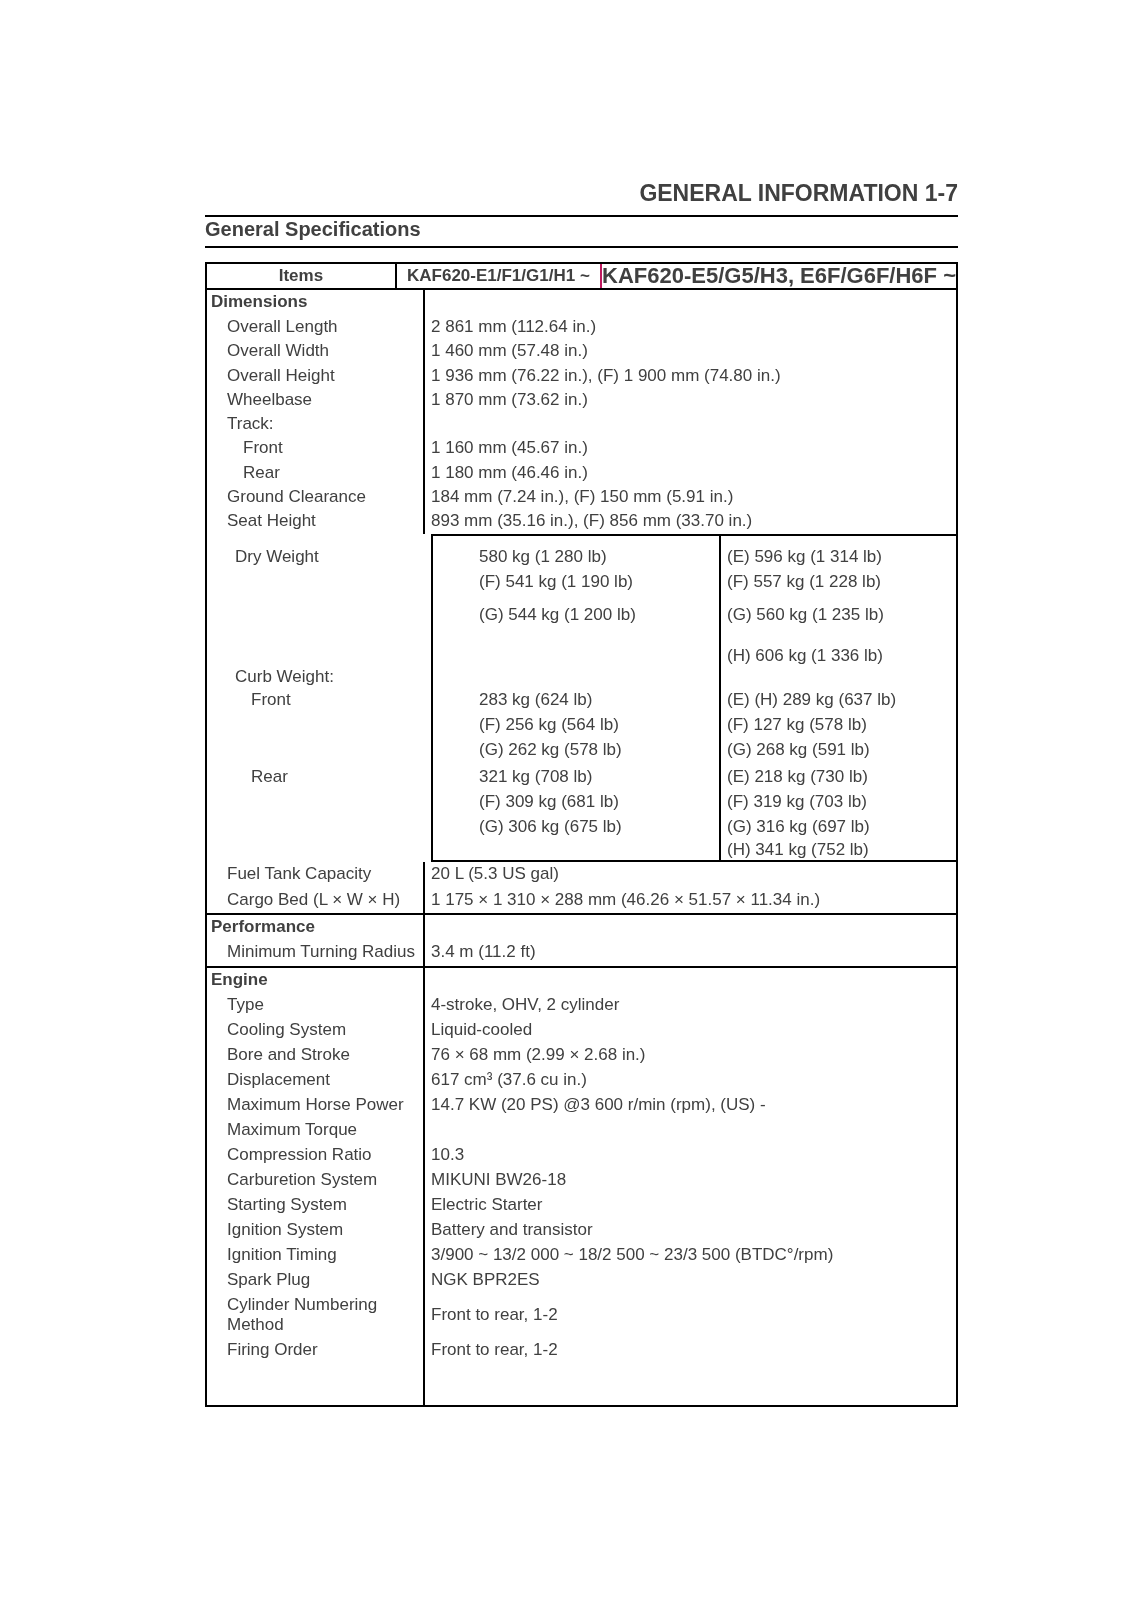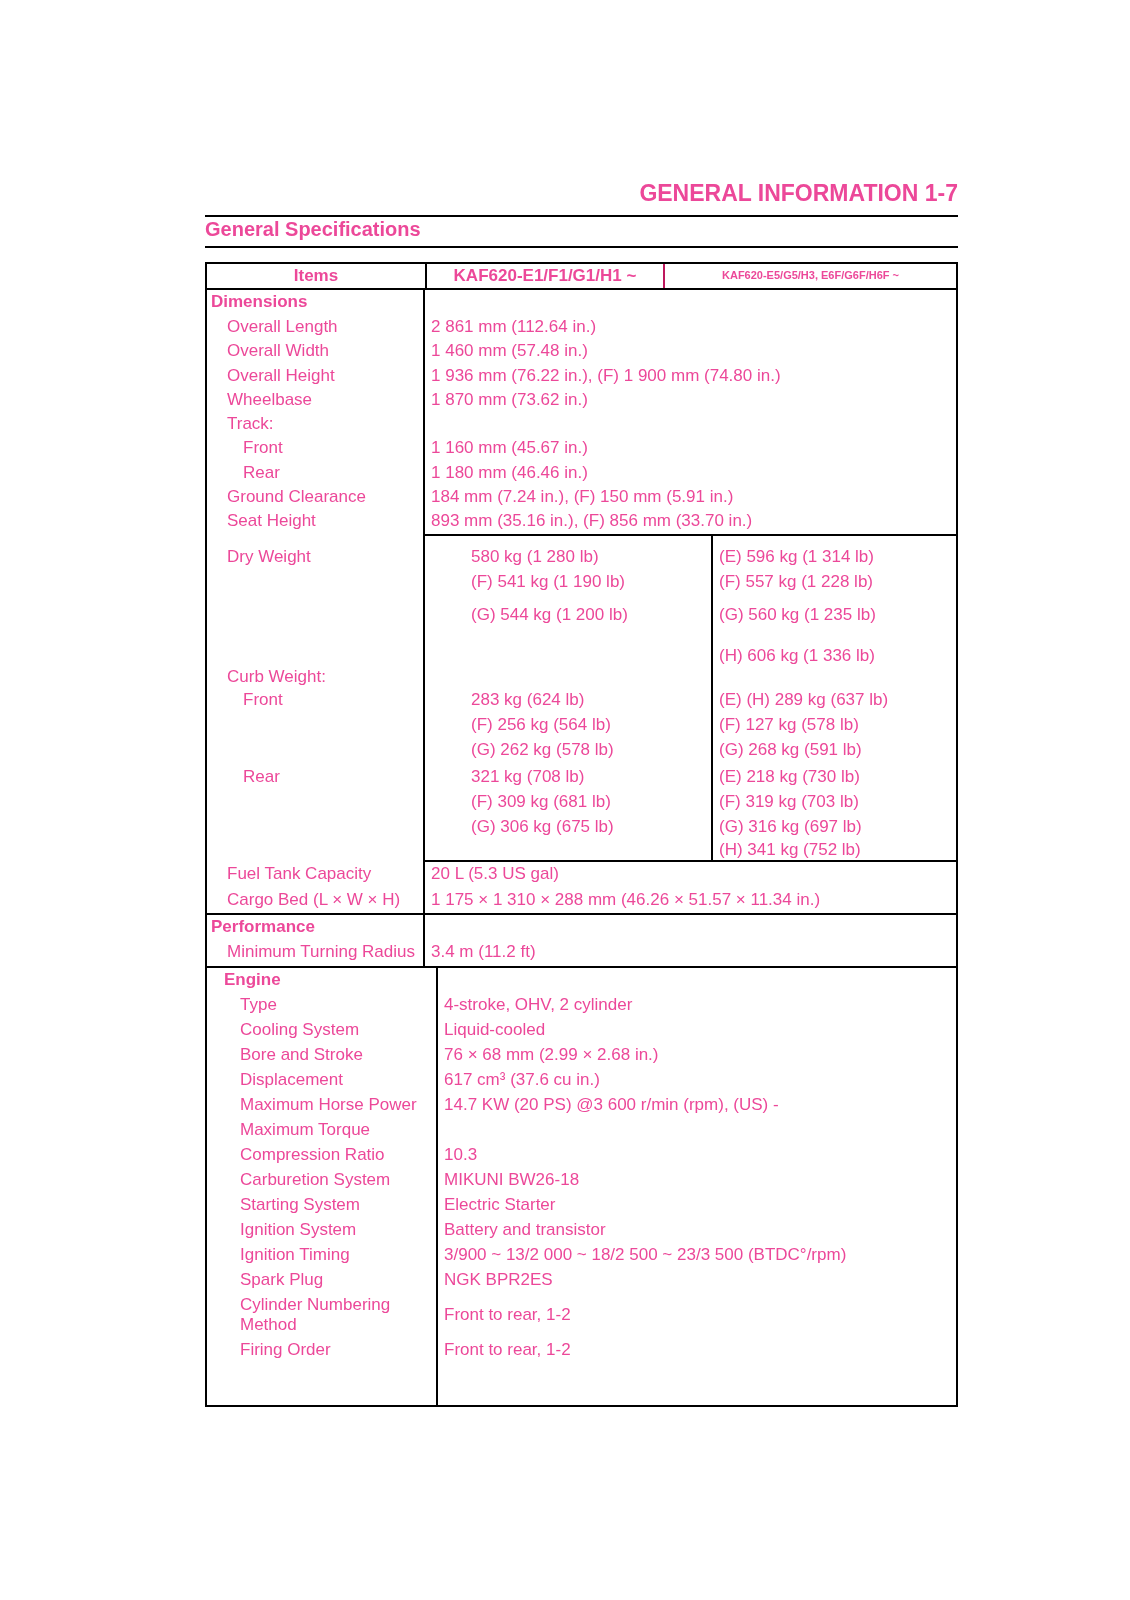--- a/index.html
+++ b/index.html
@@ -1,18 +1,18 @@
 <!DOCTYPE html>
 <html><head>
 <meta charset="utf-8">
 <style>
   html,body { margin:0; padding:0; background:#ffffff; }
   .page {
     position:relative; width:1130px; height:1600px; background:#ffffff;
-    font-family:"Liberation Sans", sans-serif; color:#ec4899;
+    font-family:"Liberation Sans", sans-serif; color:#404040;
     overflow:hidden;
   }
   .page-title {
     position:absolute; left:205px; width:753px; top:180px;
     text-align:right; font-weight:bold; font-size:23px; letter-spacing:0px;
     white-space:nowrap;
   }
   .rule { position:absolute; left:205px; width:753px; height:2px; background:#000; }
   .rule-1 { top:215px; }
   .rule-2 { top:246px; }
@@ -34,38 +34,38 @@
     white-space:nowrap;
   }
   .r .lbl.ind2 { padding-left:36px; }
   .r .lbl.sec  { padding-left:4px; font-weight:bold; }
   .r .val { flex:1; padding-left:6px; white-space:nowrap; overflow:hidden; }
   
   .thead { display:flex; height:24px; flex:none; border-bottom:2px solid #000; font-weight:bold; }
   .thead .c { display:flex; align-items:center; justify-content:center; box-sizing:border-box; white-space:nowrap; }
   .thead .c-items { width:220px; border-right:2px solid #000; }
   .thead .c-a     { width:238px; border-right:2px solid #be185d; }
-  .thead .c-b     { flex:1; font-size:11px; }
+  .thead .c-b     { flex:1; font-size:22px; }
   
   .weights { display:flex; height:328px; flex:none; }
-  .w-items { width:218px; flex:none; border-right:2px solid #000; position:relative; box-sizing:border-box; }
+  .w-items { width:218px; flex:none; border-right:2px solid #000; position:relative; box-sizing:border-box;margin-left:8px; }
   .w-vals  { flex:1; display:flex; border-top:2px solid #000; border-bottom:2px solid #000; box-sizing:border-box;padding-left:40px; }
   .w-a { width:248px; flex:none; border-right:2px solid #000; position:relative; box-sizing:border-box; }
   .w-b { flex:1; position:relative; }
   .wl { position:absolute; left:6px; height:22px; white-space:nowrap; }
   .wlab { position:absolute; left:20px; height:22px; white-space:nowrap; }
   .wlab.ind2 { left:36px; }
   
   .block { border-top:2px solid #000; display:flex; flex-direction:column; flex:none; }
   .r.h25 { height:25px; }
   .r.h26 { height:26px; }
   .r.tall { height:45px; }
   .r.tall .lbl { white-space:normal; line-height:20px; padding-right:8px; }
   .r.fill { flex:1; }
-  .eng { flex:1;padding-left:13px; }
+  .eng { flex:1; }
 </style>
 </head>
 <body>
 
 <div class="page">
 
   <div class="page-title">GENERAL INFORMATION 1-7</div>
   <div class="rule rule-1"></div>
   <div class="section-title">General Specifications</div>
   <div class="rule rule-2"></div>

